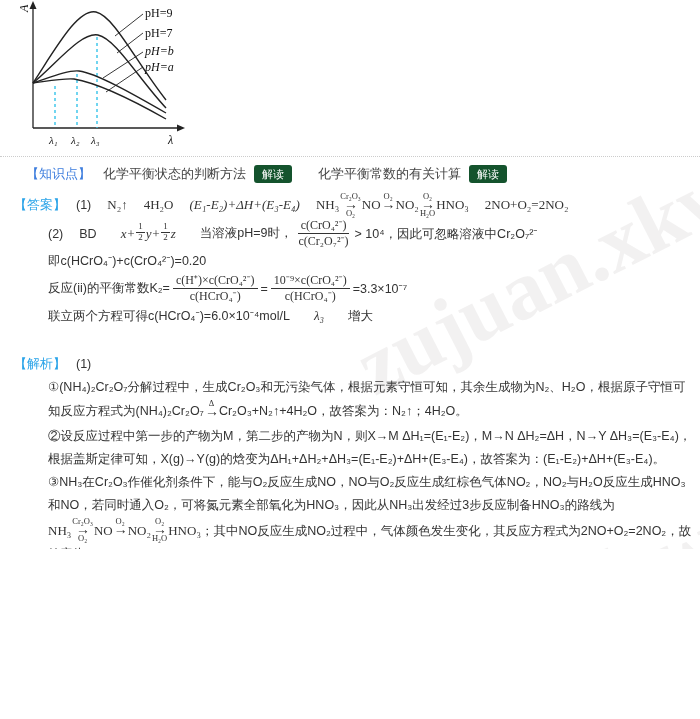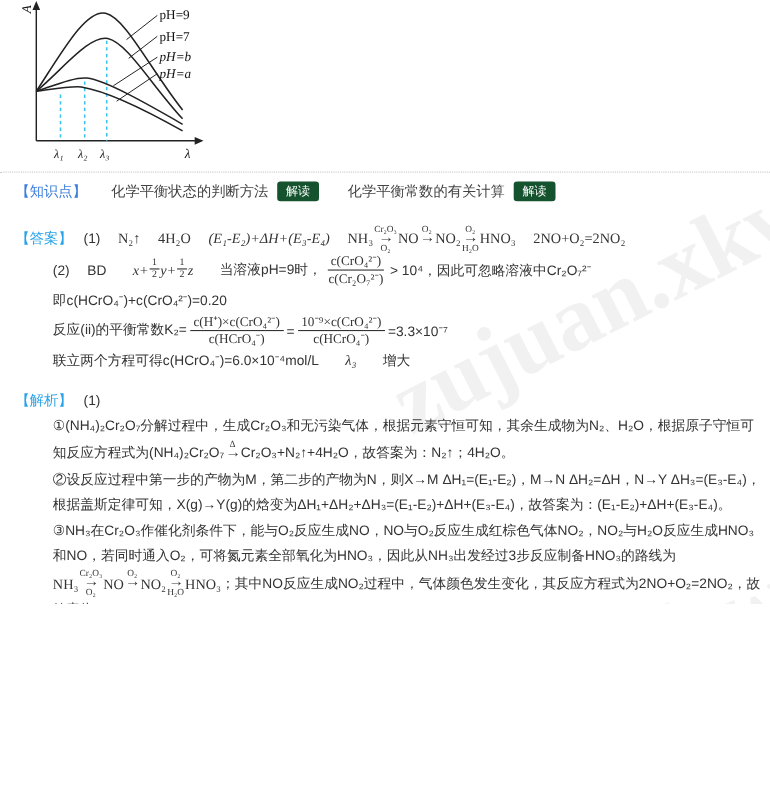--- a/index.html
+++ b/index.html
@@ -5,29 +5,29 @@
   html,body{margin:0;padding:0;background:#fff;}
   .page{position:relative;width:700px;height:549px;overflow:hidden;background:#fff;
         font-family:"Liberation Sans",sans-serif;color:#333;font-size:12.5px;}
   
   .chart{position:absolute;left:18px;top:0;width:212px;height:152px;}
   .chart svg{display:block;}
   .chart text{font-family:"Liberation Serif",serif;fill:#111;}
   
   .sep{position:absolute;left:0;top:156px;width:700px;border-top:1px dotted #ccc;}
   
-  .krow{position:absolute;left:14px;top:163px;display:flex;align-items:center;height:22px;}
+  .krow{position:absolute;left:26px;top:163px;display:flex;align-items:center;height:22px;}
   .klabel{color:#3e7ede;font-size:13px;}
-  .kitem{color:#444;font-size:13px;margin-left:22px;cursor:pointer;}
+  .kitem{color:#444;font-size:13px;margin-left:12px;cursor:pointer;}
   .badge{margin-left:8px;background:#14532d;color:#fff;font-size:11px;line-height:16px;
          padding:1px 8px;border-radius:3px;cursor:pointer;}
   .kitem2{margin-left:26px;}
   
   .seclabel{color:#29a3e8;font-size:13px;flex:0 0 auto;}
-  .answer{position:absolute;left:14px;top:204px;width:678px;}
+  .answer{position:absolute;left:14px;top:192px;width:678px;}
   .analysis{position:absolute;left:14px;top:352px;width:680px;}
   .aline{display:flex;align-items:center;min-height:24px;white-space:nowrap;}
   .indent{margin-left:34px;}
   .para{margin-left:34px;line-height:23px;font-size:12.5px;color:#333;}
   .g1{margin-left:10px;} .g2{margin-left:16px;} .g3{margin-left:24px;}
   .chem{font-family:"Liberation Serif",serif;font-size:13px;}
   .mit{font-family:Liberation Serif, serif;font-style:italic;font-size:13px;}
   
   .frac{display:inline-flex;flex-direction:column;align-items:center;vertical-align:middle;
         margin:0 3px;font-family:"Liberation Serif",serif;font-size:12px;line-height:1.25;}

